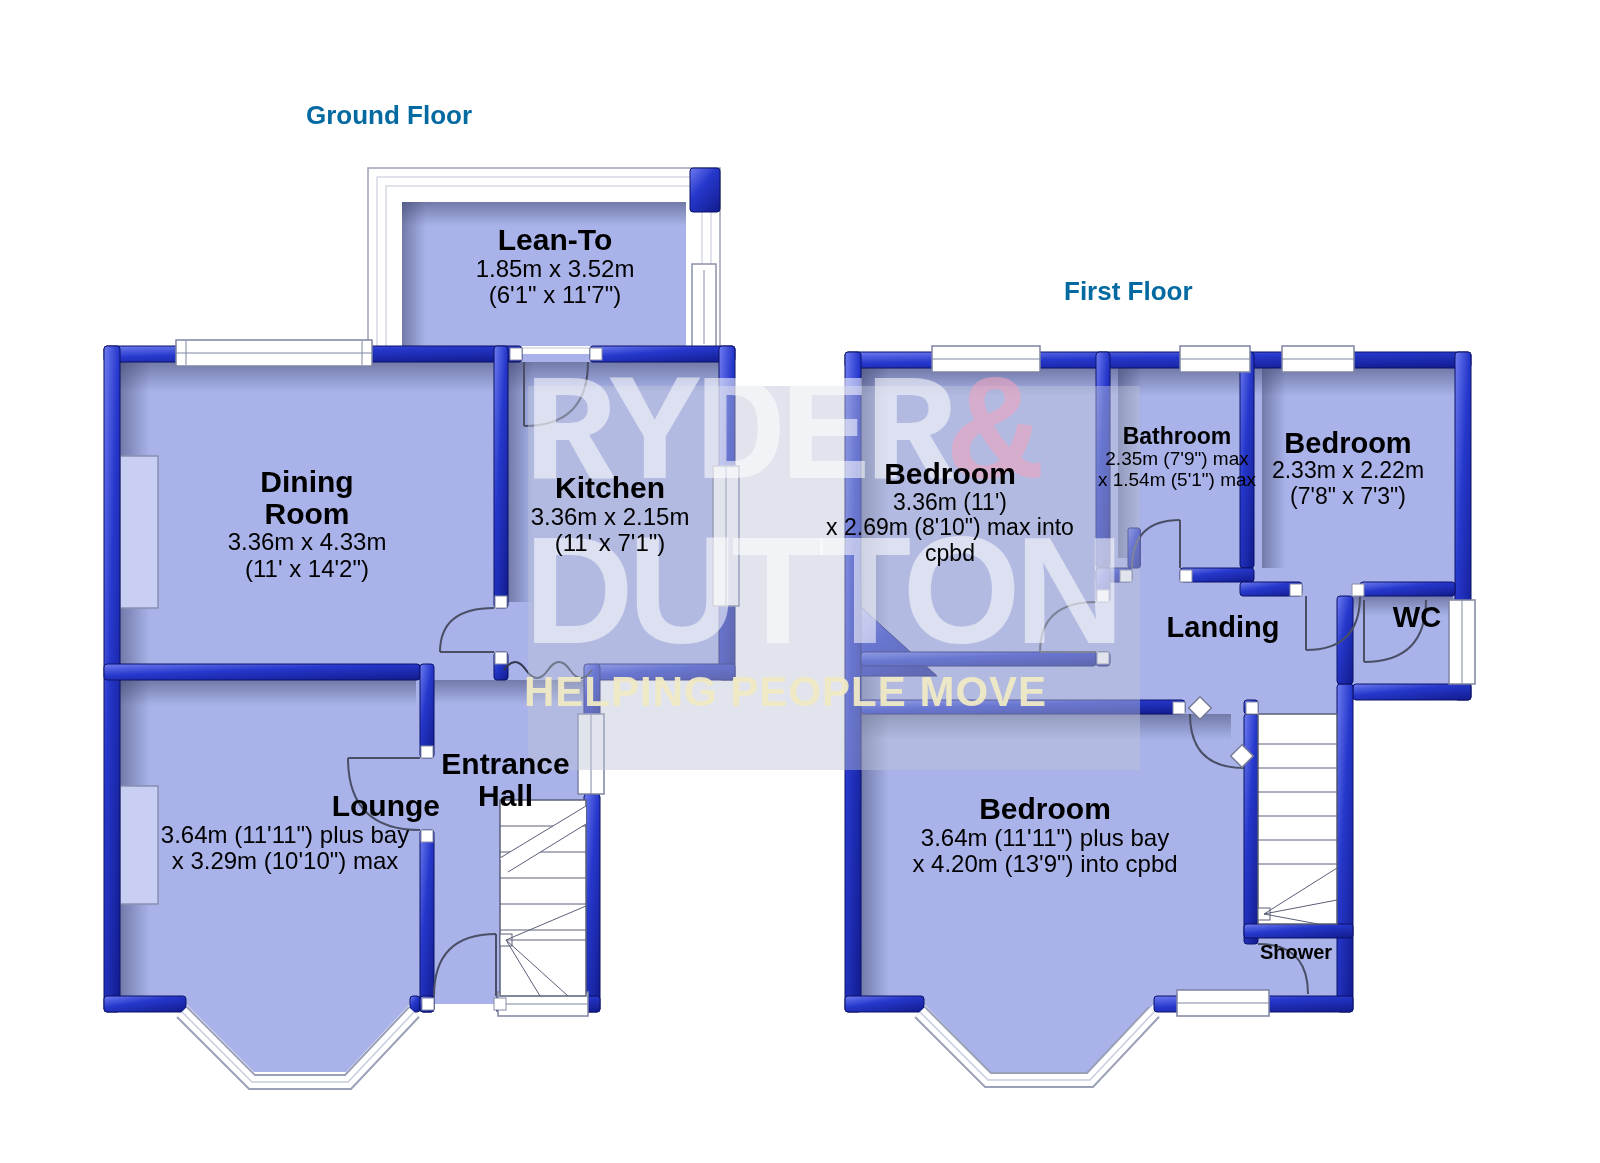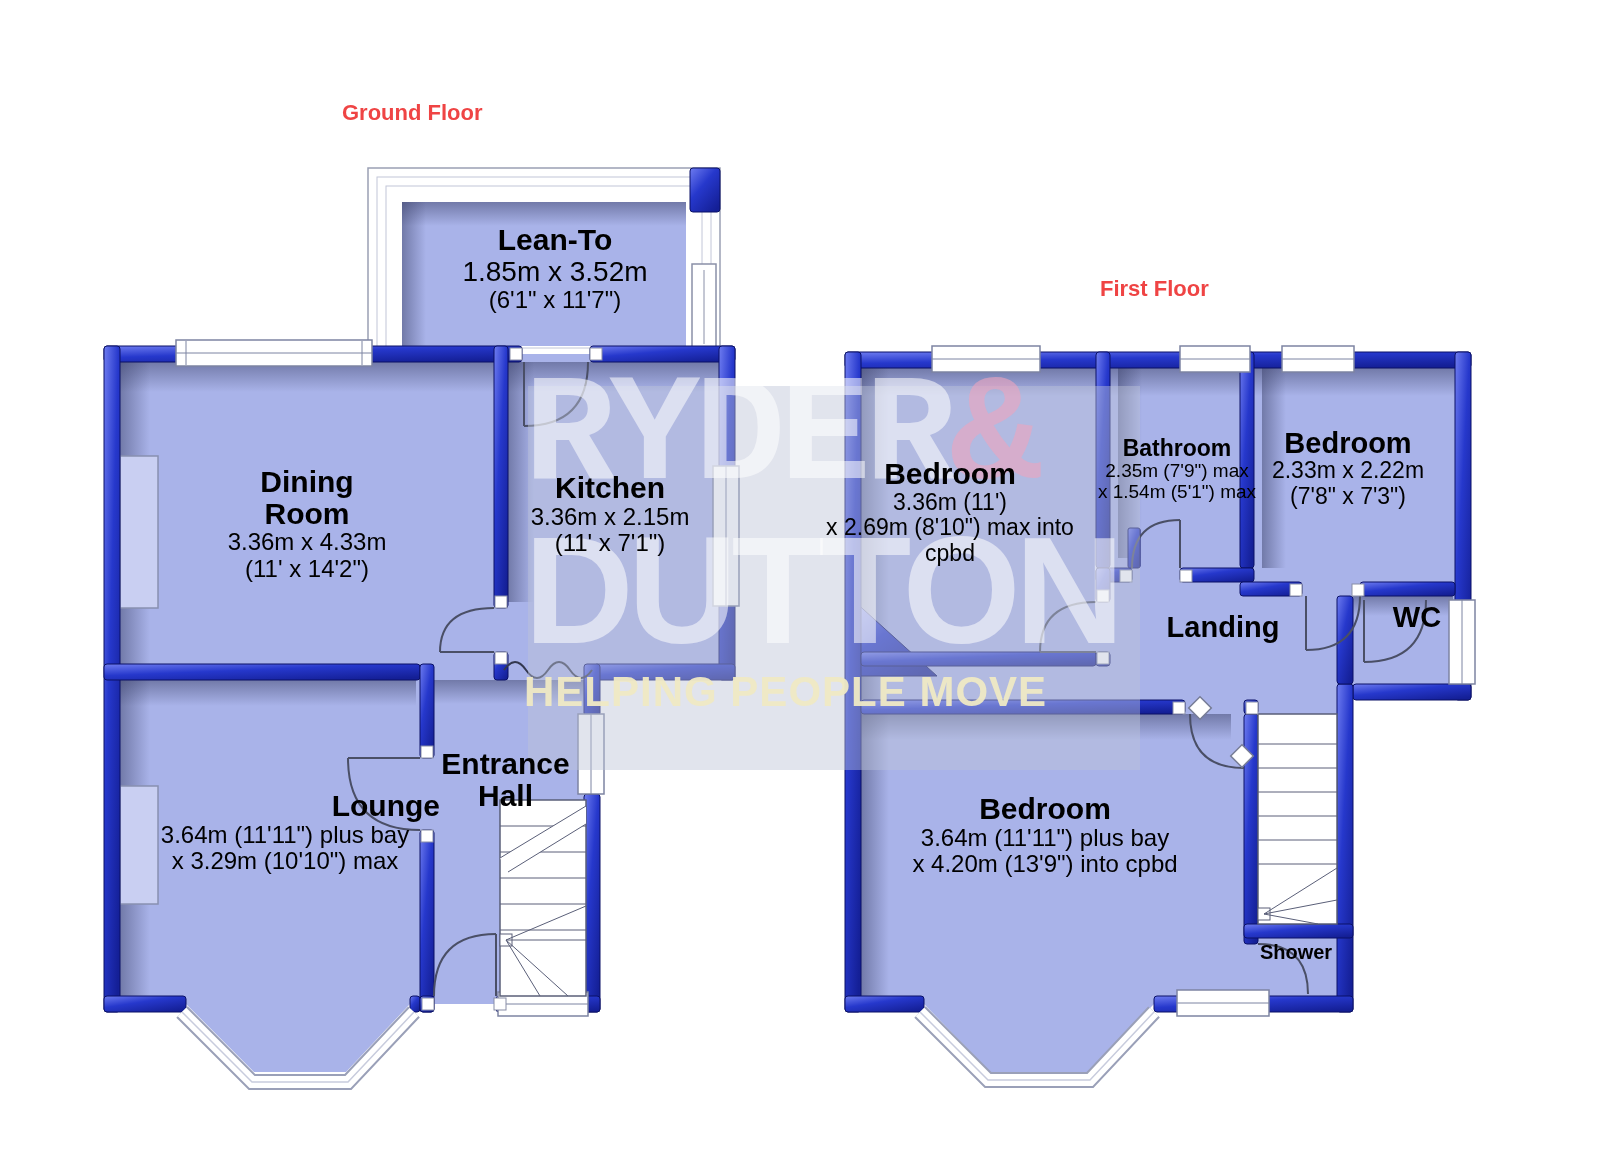--- a/index.html
+++ b/index.html
@@ -10,21 +10,21 @@
   .wm{position:absolute;pointer-events:none;white-space:nowrap;font-weight:700;}
   #wm-backdrop{left:528px;top:386px;width:612px;height:384px;background:rgba(188,195,216,0.45);z-index:10;}
   #wm-line1{left:524px;top:362px;font-size:152px;line-height:1;letter-spacing:-6px;color:rgba(255,255,255,0.55);z-index:11;font-family:Liberation Mono, monospace;}
   #wm-line1 .amp{color:rgba(236,164,190,0.62);}
   #wm-line2{left:524px;top:514px;font-size:152px;line-height:1;letter-spacing:-6px;color:rgba(255,255,255,0.55);z-index:11;}
   #wm-tagline{left:524px;top:668px;font-size:42px;letter-spacing:1px;color:rgba(239,233,196,0.95);z-index:11;}
   
   .lbl{position:absolute;text-align:center;color:#000000;z-index:30;line-height:1.12;}
   .nm{font-weight:700;line-height:1.05;}
   .dm{font-weight:400;}
-  .ttl{position:absolute;font-weight:700;font-size:22px;color:#ef4444;z-index:30;white-space:nowrap;margin-left:36px;}
+  .ttl{position:absolute;font-weight:700;font-size:26px;color:#0369a1;z-index:30;white-space:nowrap;}
 </style>
 </head>
 <body>
 
 <div id="stage">
 
 <svg id="plan-svg" width="1600" height="1163" viewBox="0 0 1600 1163">
   <defs>
     <linearGradient id="wg" x1="0" y1="0" x2="0.8" y2="1">
       <stop offset="0" stop-color="#6e7cf0"></stop>
@@ -256,21 +256,21 @@
 <div id="wm-backdrop" class="wm"></div>
 <div id="wm-line1" class="wm"><span>RYDER</span><span class="amp">&amp;</span></div>
 <div id="wm-line2" class="wm">DUTTON</div>
 <div id="wm-tagline" class="wm">HELPING PEOPLE MOVE</div>
 
 <div class="ttl" style="left:306px;top:100px;">Ground Floor</div>
 <div class="ttl" style="left:1064px;top:276px;">First Floor</div>
 
 <div class="lbl" style="left:430px;top:224px;width:250px;">
   <div class="nm" style="font-size:30px;">Lean-To</div>
-  <div class="dm" style="font-size:28px;">1.85m x 3.52m</div>
+  <div class="dm" style="font-size:24px;">1.85m x 3.52m</div>
   <div class="dm" style="font-size:24px;">(6'1" x 11'7")</div>
 </div>
 
 <div class="lbl" style="left:187px;top:466px;width:240px;">
   <div class="nm" style="font-size:30px;width:170px;margin:0 auto;">Dining Room</div>
   <div class="dm" style="font-size:24px;">3.36m x 4.33m</div>
   <div class="dm" style="font-size:24px;">(11' x 14'2")</div>
 </div>
 
 <div class="lbl" style="left:505px;top:472px;width:210px;">
@@ -288,21 +288,21 @@
 <div class="lbl" style="left:418px;top:748px;width:175px;">
   <div class="nm" style="font-size:30px;width:140px;margin:0 auto;">Entrance Hall</div>
 </div>
 
 <div class="lbl" style="left:800px;top:458px;width:300px;">
   <div class="nm" style="font-size:30px;">Bedroom</div>
   <div class="dm" style="font-size:23px;">3.36m (11')</div>
   <div class="dm" style="font-size:23px;">x 2.69m (8'10") max into cpbd</div>
 </div>
 
-<div class="lbl" style="left:1088px;top:424px;width:178px;margin-top:12px;">
+<div class="lbl" style="left:1088px;top:424px;width:178px;">
   <div class="nm" style="font-size:23px;">Bathroom</div>
   <div class="dm" style="font-size:19px;">2.35m (7'9") max</div>
   <div class="dm" style="font-size:19px;">x 1.54m (5'1") max</div>
 </div>
 
 <div class="lbl" style="left:1248px;top:428px;width:200px;">
   <div class="nm" style="font-size:29px;">Bedroom</div>
   <div class="dm" style="font-size:23px;">2.33m x 2.22m</div>
   <div class="dm" style="font-size:23px;">(7'8" x 7'3")</div>
 </div>

